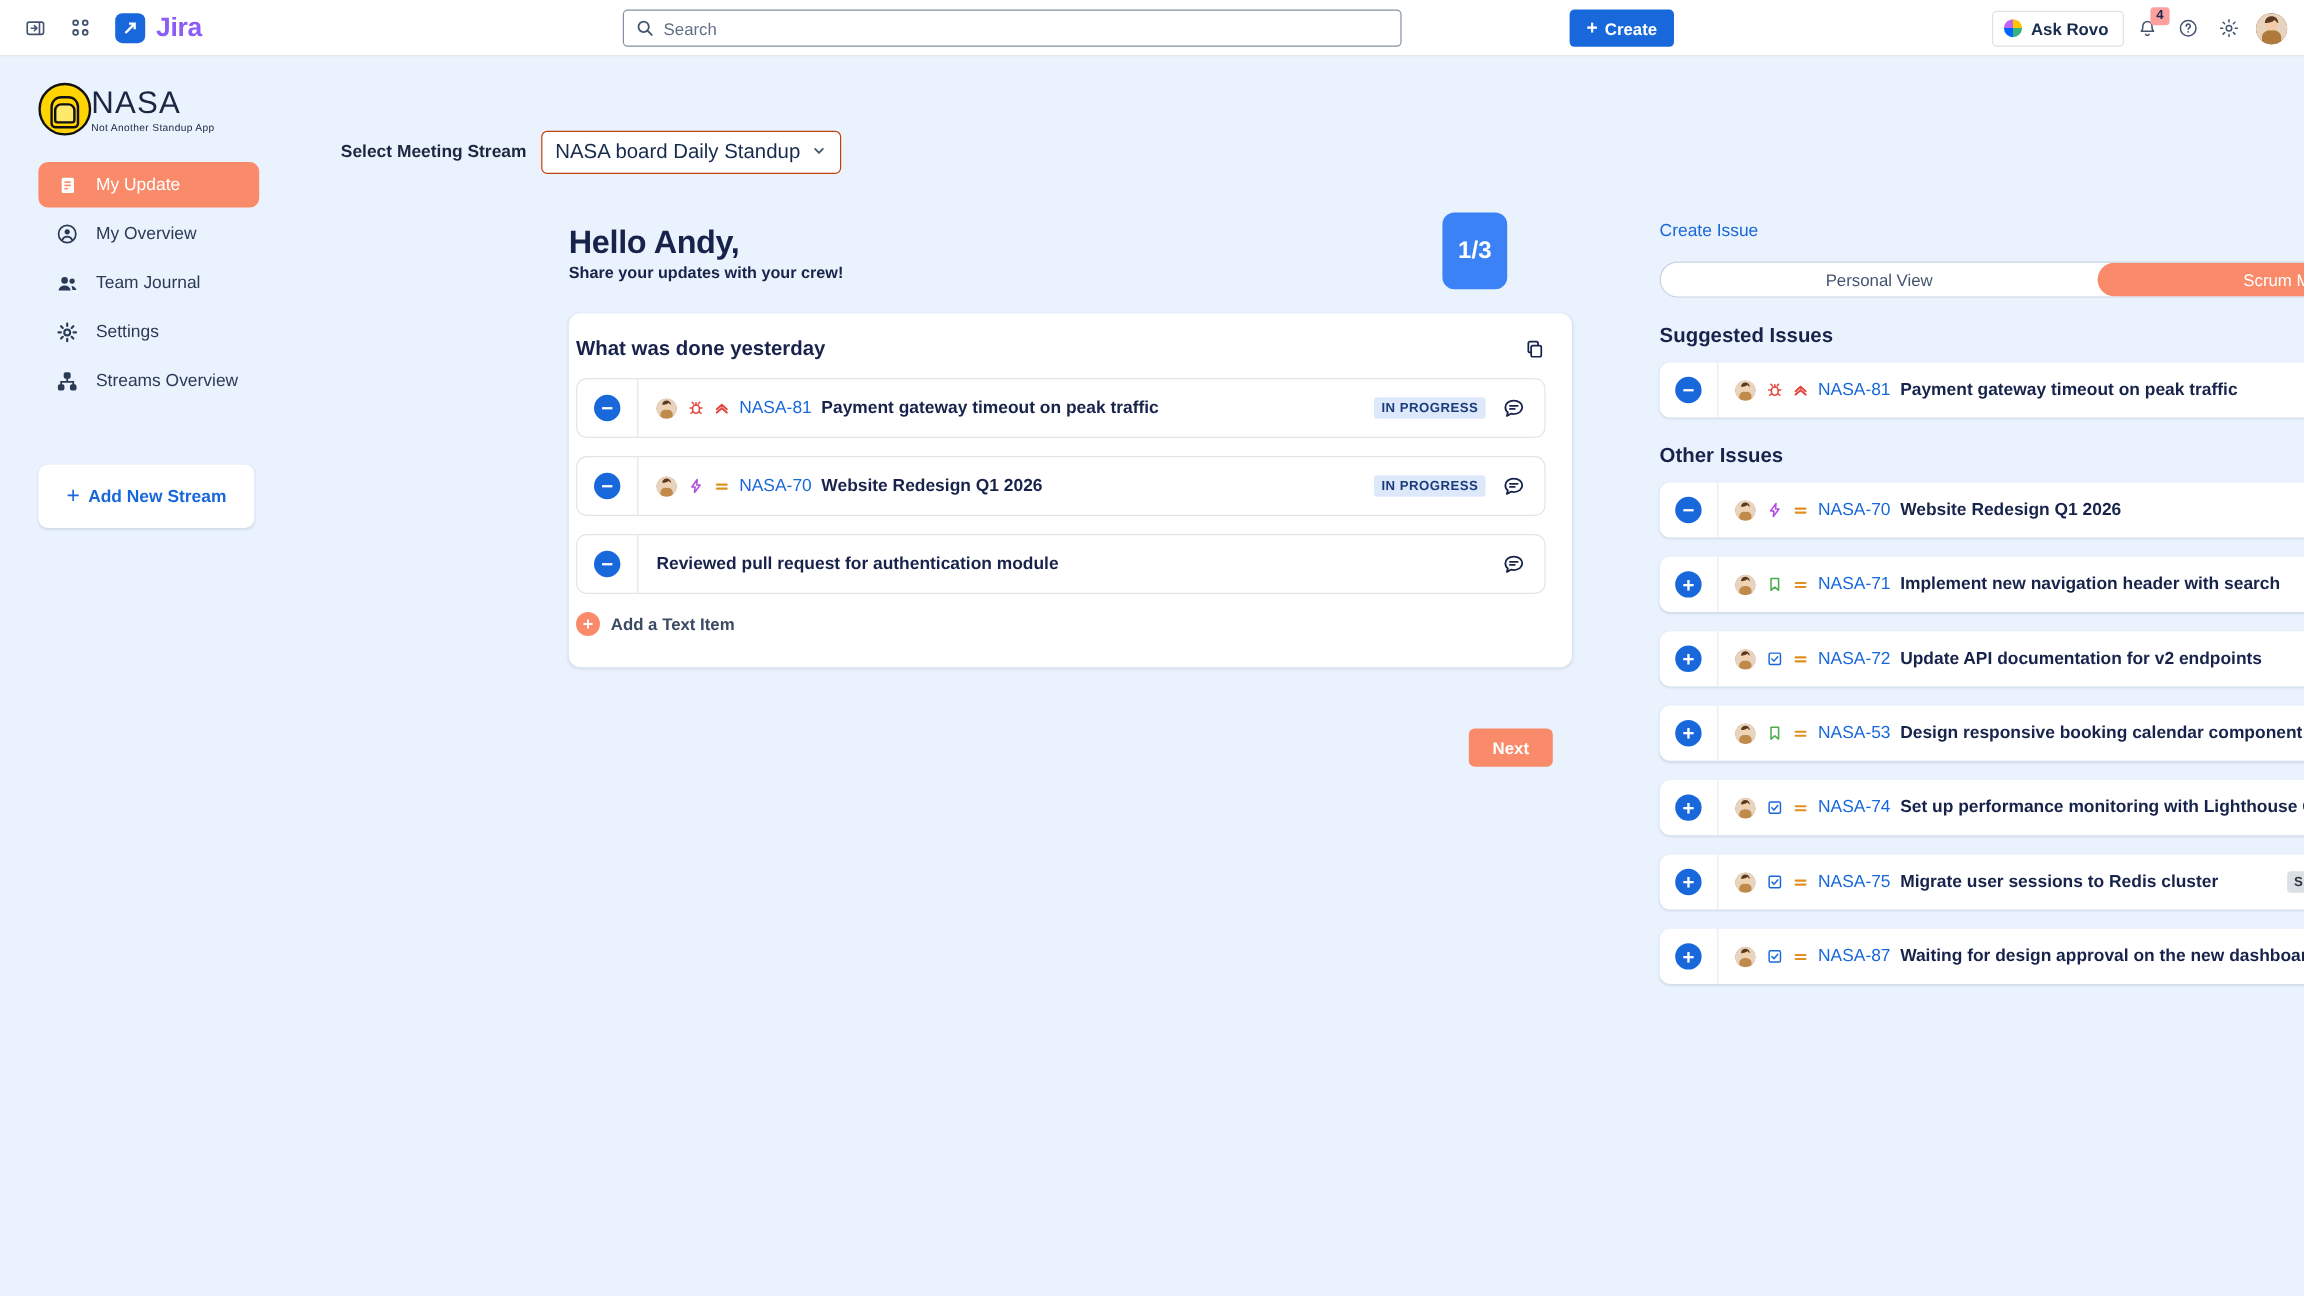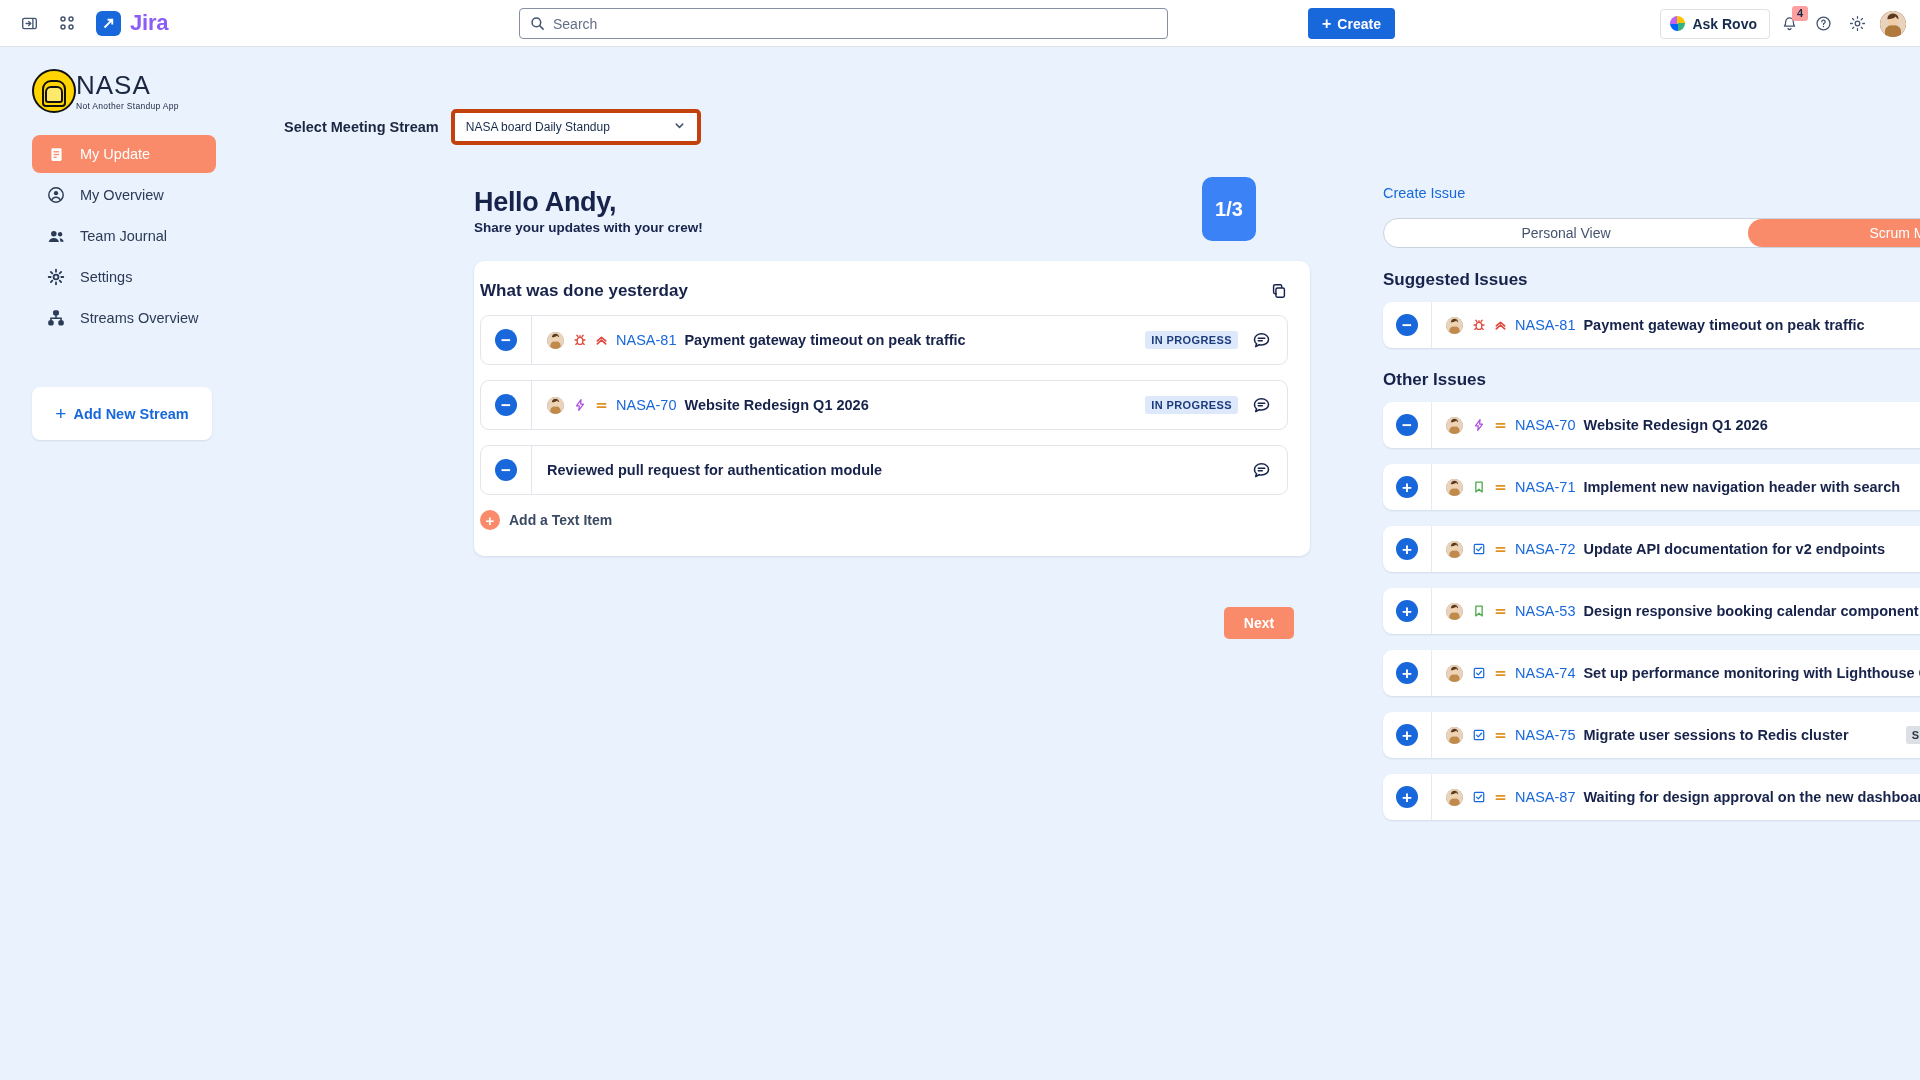--- a/index.html
+++ b/index.html
@@ -127,24 +127,24 @@
     color: #1868DB; font-size: 14.5px; font-weight: 600; cursor: pointer;
     box-shadow: 0 1px 2px rgba(9,30,66,.10);
   }
 
   
   #main { flex: 0 0 878px; padding: 0 0 0 0; position: relative; }
   #stream-row { display: flex; align-items: center; gap: 12px; padding: 62px 0 0 48px; }
   #stream-label { font-size: 14.5px; font-weight: 600; color: #1B2741; }
   #stream-select {
     width: 250px; height: 36px;
-    border: 4px solid #c2410c; border-radius: 5px;
+    border: 1px solid #c2410c; border-radius: 5px;
     background: #fff; display: flex; align-items: center;
     justify-content: space-between; padding: 0 11px;
-    font-size: 12px; color: #172B4D; cursor: pointer;
+    font-size: 17px; color: #172B4D; cursor: pointer;
   }
 
   #hello-row { display: flex; align-items: flex-start; padding: 42px 0 0 238px; position: relative; }
   #hello-title { font-size: 27px; font-weight: bold; color: #17234A; line-height: 1.15; letter-spacing:-0.3px; }
   #hello-sub { font-size: 13.5px; font-weight: bold; color: #17234A; margin-top: 2px; }
   #step-badge {
     position: absolute; right: 54px; top: 32px;
     width: 54px; height: 64px; border-radius: 10px;
     background: #3B82F6; color: #fff;
     display: flex; align-items: center; justify-content: center;

